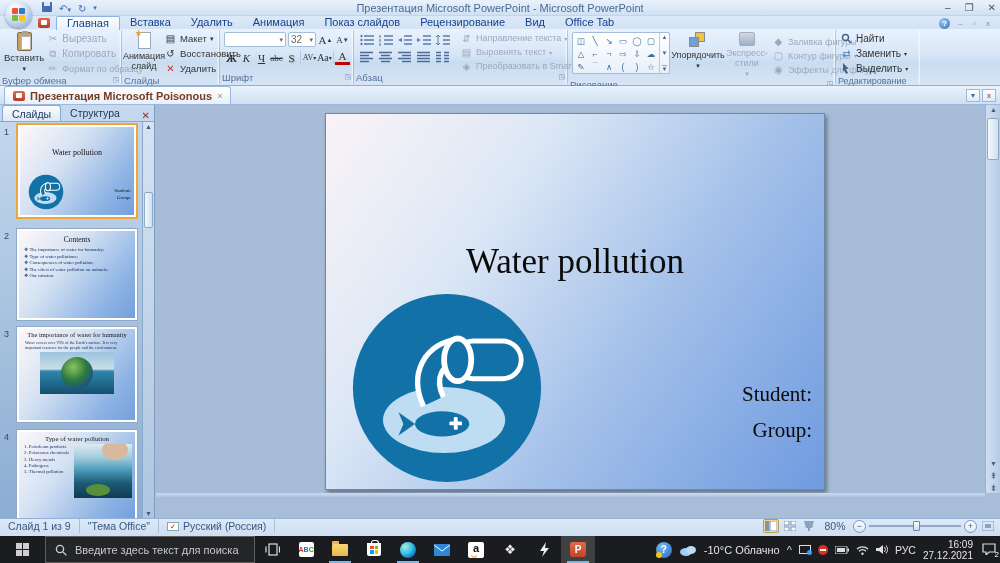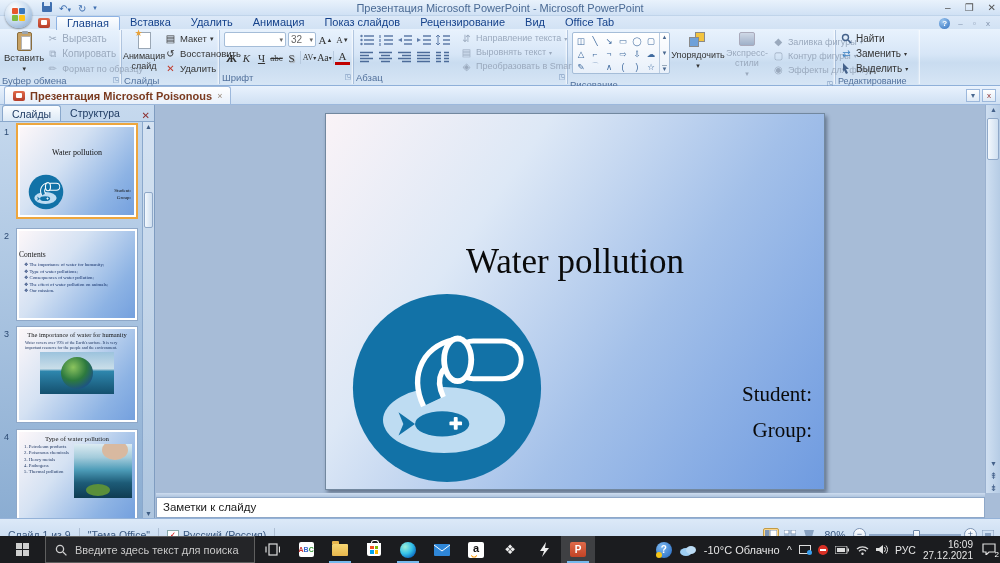--- a/index.html
+++ b/index.html
@@ -75,21 +75,21 @@
   .ptabs{height:17px;display:flex;align-items:flex-end;padding-left:2px;border-bottom:1px solid #8aa8cc}
   .ptab{padding:0 9px;height:16px;line-height:16px;font-size:10.5px;color:#1f3b63;border-radius:3px 3px 0 0;cursor:default}
   .ptab.active{background:linear-gradient(#fbfdff,#dcE9f6);border:1px solid #8aa8cc;border-bottom:none}
   .ptab-x{margin-left:auto;margin-right:4px;color:#8b2e2e;font-size:10px;cursor:default}
   .thumbnum{position:absolute;left:4px;font-size:9px;color:#2c4a73}
   .thumb{position:absolute;left:16px;width:122px;background:#fff;padding:2px;border:1px solid #8fa8c8;cursor:default}
   .thumb.sel{border:2px solid #eda63e;box-shadow:0 0 0 1px #fff inset}
   .mini-slide{position:relative;width:100%;height:100%;background:linear-gradient(128deg,#fdf7f9 0%,#d5e2f3 38%,#8db3e4 78%,#74a0de 100%);overflow:hidden;font-family:"Liberation Serif",serif}
   .t1-title{position:absolute;top:24%;width:100%;text-align:center;font-size:8px;color:#111}
   .t1-sg{position:absolute;right:3px;bottom:14px;font-size:5px;text-align:right;color:#111;line-height:7px}
-  .t2-title{margin-top:19px;font-size:7.5px;color:#161616}
+  .t2-title{margin-top:4px;text-align:center;font-size:7.5px;color:#161616}
   .t2-list{margin:3px 4px 0 5px;font-size:4.8px;line-height:6.5px;color:#13306a}
   .t2-list div:before{content:"❖ "}
   .t3-title{margin-top:2px;text-align:center;font-size:6.5px;line-height:7.5px;color:#161616;padding:0 6px}
   .t3-body{margin:1px 6px 0 6px;font-size:4.2px;line-height:5px;color:#17305e}
   .t3-img{margin:2px auto 0 auto;width:74px;height:42px;position:relative;background:linear-gradient(180deg,#9cc3dd 0%,#cadee9 40%,#2e86ad 46%,#14506e 100%);overflow:hidden}
   .t3-img:before{content:"";position:absolute;left:21px;top:5px;width:32px;height:32px;border-radius:50%;background:radial-gradient(circle at 38% 32%,#8cc45e,#2d7a3e 45%,#1b4f8a 80%)}
   .t4-title{margin-top:3px;text-align:center;font-size:6.8px;color:#161616}
   .t4-row{display:flex;margin-top:2px}
   .t4-list{flex:1;margin-left:5px;font-size:4.8px;line-height:6.3px;color:#17305e;counter-reset:n}
   .t4-list div{counter-increment:n}
@@ -105,21 +105,21 @@
   .slide{position:absolute;left:169px;top:8px;width:500px;height:377px;background:linear-gradient(125deg,#faf3f7 0%,#dde8f6 30%,#a3c0e9 62%,#6f9be0 100%);border:1px solid #72889f;box-shadow:2px 3px 4px rgba(20,30,50,.45)}
   .slide-title{position:absolute;top:128px;width:100%;text-align:center;font-family:"Liberation Serif",serif;font-size:35px;color:#0a0a0a}
   .slide-sg{position:absolute;right:12px;top:262px;text-align:right;font-family:"Liberation Serif",serif;font-size:21px;color:#0a0a0a;line-height:36px}
   .vscroll{position:absolute;right:0;top:105px;width:15px;height:388px;background:linear-gradient(90deg,#cfdff1,#b6cce5);border-left:1px solid #9ab1cf;font-size:7px;color:#44618a;text-align:center}
   .vthumb{position:absolute;left:1px;right:1px;top:13px;height:42px;background:linear-gradient(90deg,#f3f8fd,#cfdff0);border:1px solid #8fa8c8;border-radius:2px}
   .vs-btn{position:absolute;left:0;width:15px;height:10px;line-height:10px;cursor:default}
   .splitter{position:absolute;left:156px;right:15px;top:493px;height:4px;background:linear-gradient(#cddcEF,#aec4de)}
   .notes{position:absolute;left:156px;right:15px;top:497px;height:21px;background:#fff;border:1px solid #8fa8c8;line-height:19px;padding-left:6px;font-size:11.5px;color:#1a1a1a}
 
   
-  .statusbar{position:absolute;left:0;top:518px;width:1000px;height:32px;background:linear-gradient(#dcE9f8,#c2d7ee);border-top:1px solid #94b2d8;display:flex;align-items:center;font-size:10.5px;color:#3a5880}
+  .statusbar{position:absolute;left:0;top:518px;width:1000px;height:32px;background:linear-gradient(#dcE9f8,#c2d7ee);border-top:1px solid #94b2d8;display:flex;align-items:flex-start;font-size:10.5px;color:#3a5880}
   .sb-item{padding:0 8px;height:14px;line-height:14px;border-right:1px solid #aebfd4;display:flex;align-items:center;gap:4px}
   .sb-right{margin-left:auto;display:flex;align-items:center;gap:3px;padding-right:4px}
   .viewbtn{width:16px;height:14px;border:1px solid transparent;display:flex;align-items:center;justify-content:center}
   .viewbtn.active{background:#fbd68b;border-color:#c29b45;border-radius:2px}
   .ztrack{width:92px;height:2px;background:#8fa8c8;position:relative}
   .zthumb{position:absolute;left:44px;top:-4px;width:7px;height:10px;background:linear-gradient(#fdfefe,#cfdff0);border:1px solid #6b86a8;border-radius:1px}
   .zbtn{width:13px;height:13px;border-radius:50%;border:1px solid #7d95b5;background:linear-gradient(#fff,#dbe7f4);line-height:11px;text-align:center;font-size:9px;color:#44618a}
   .book{width:12px;height:9px;background:#fff;border:1px solid #8aa;position:relative;font-size:7px;line-height:8px;text-align:center;color:#c00}
 
   
@@ -581,21 +581,20 @@
 
   <div class="vscroll">
     <div class="vs-btn" style="top:0">▲</div>
     <div class="vthumb"></div>
     <div class="vs-btn" style="bottom:24px">▼</div>
     <div class="vs-btn" style="bottom:12px;font-size:9px">⇞</div>
     <div class="vs-btn" style="bottom:0;font-size:9px">⇟</div>
   </div>
 
   <div class="splitter"></div>
-  <div class="notes">Заметки к слайду</div>
 
   <div class="statusbar">
     <span class="sb-item">Слайд 1 из 9</span>
     <span class="sb-item">"Тема Office"</span>
     <span class="sb-item">
         <span class="book">✓</span>
         <span>Русский (Россия)</span>
       </span>
     <span class="sb-right">
       <span class="viewbtn active">

